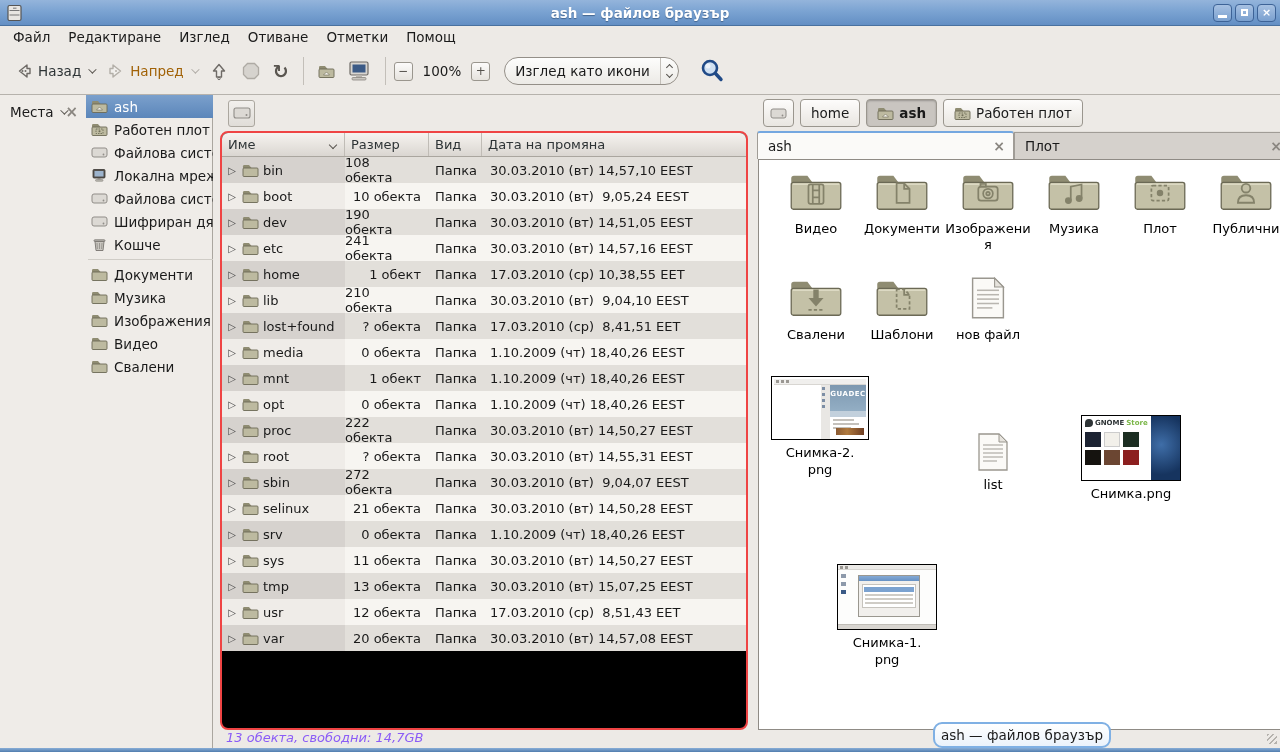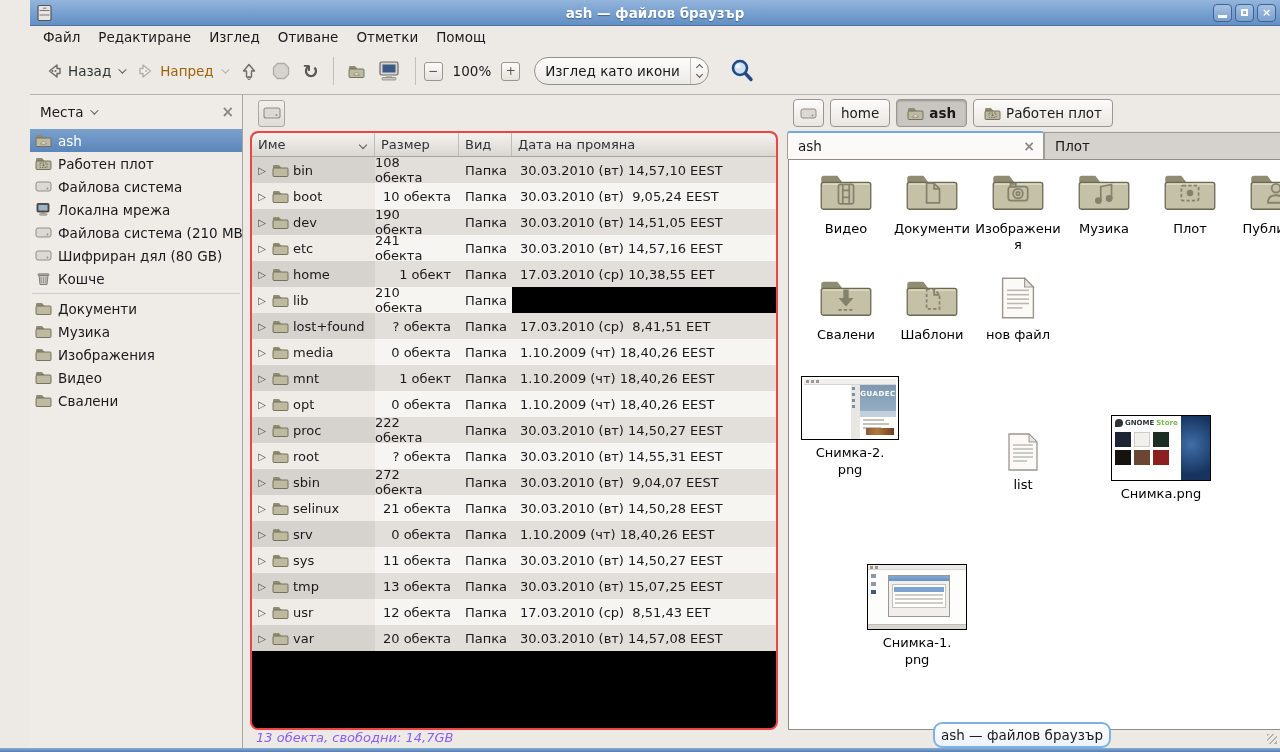--- a/index.html
+++ b/index.html
@@ -1,17 +1,17 @@
 <!DOCTYPE html>
 <html><head>
 <meta charset="utf-8">
 <style>
   * { margin:0; padding:0; box-sizing:border-box; }
   html,body { width:1280px; height:752px; overflow:hidden; font-family:"DejaVu Sans", sans-serif; font-size:13px; color:#1a1a1a; background:#edeae6; }
-  .window { position:relative; width:1280px; height:752px; display:flex; flex-direction:column; background:#edeae6;padding-left:30px; }
+  .window { position:relative; width:1280px; height:752px; display:flex; flex-direction:column; background:#edeae6; }
 
   
   .titlebar { height:26px; flex:0 0 26px; display:flex; align-items:center; padding:0 4px;
     background:linear-gradient(#94b4db, #7ba3d2 45%, #638fc4 100%); border-bottom:1px solid #49719f; position:relative; }
   .titlebar .app-icon { width:18px; height:18px; margin-left:2px; }
   .titlebar .title { position:absolute; left:0; right:0; text-align:center; color:#fff; font-weight:bold; font-size:13.5px; text-shadow:0 1px 1px #44668f; }
   .winbtns { margin-left:auto; display:flex; gap:3px; z-index:2; }
   .winbtn { width:19px; height:18px; border-radius:4px; border:1px solid #3d6397;
     background:linear-gradient(#a7c1e2,#7aa0cf); color:#fff; display:flex; align-items:center; justify-content:center; font-size:11px; font-weight:bold; line-height:1; }
   .winbtn .sq { width:7px; height:7px; border:2px solid #fff; display:block; }
@@ -35,21 +35,21 @@
   .view-combo .vsep { width:1px; height:26px; background:#c3bfb9; margin-right:6px; }
   .spin { display:flex; flex-direction:column; align-items:center; gap:2px; }
   .spin i { width:5px; height:5px; border-right:1.6px solid #55524d; border-bottom:1.6px solid #55524d; display:block; }
   .spin .up { transform:rotate(-135deg); } .spin .dn { transform:rotate(45deg); }
   .search-btn { margin-left:14px; }
 
   
   .main { flex:1 1 auto; display:flex; min-height:0; }
 
   
-  .sidebar { width:213px; flex:0 0 213px; background:#efece8; border-right:1px solid #aaa69f; display:flex; flex-direction:column; }
+  .sidebar { width:213px; flex:0 0 213px; background:#efece8; border-right:1px solid #aaa69f; display:flex; }
   .side-header { height:34px; display:flex; align-items:center; padding:0 8px 0 10px; font-size:13.5px; }
   .side-header .close-x { margin-left:auto; color:#8a8680; font-size:15px; font-weight:bold; }
   .side-list { flex:1 1 auto; }
   .side-item { height:23px; display:flex; align-items:center; gap:6px; padding-left:5px; font-size:13.5px; white-space:nowrap; }
   .side-item.selected { background:linear-gradient(#7ba0cc,#5b86ba); color:#fff; }
   .side-sep { height:1px; background:#cfccc6; margin:3px 2px; }
   .icon16 { width:17px; height:15px; flex:0 0 17px; }
 
   
   .vsplit { width:7px; flex:0 0 7px; background:#edeae6; }
@@ -470,20 +470,21 @@
                 <span style="display: flex;">
                   <svg class="icon16" viewBox="0 0 17 15">
                     <path d="M1 5 L1 3.2 Q1 2 2.3 2 L7 2 L9.5 5 Z" fill="#8f8c72"></path>
                     <rect x="1" y="5" width="15" height="8.5" rx="1" fill="#bdbaa0" stroke="#6b6955" stroke-width="0.9"></rect>
                   </svg>
                 </span>
                 <span>lib</span>
               </span>
               <span class="cell c-size">210 обекта</span>
               <span class="cell c-type">Папка</span>
+              <span class="cell c-date">30.03.2010 (вт)  9,04,10 EEST</span>
             </div>
             <div class="lv-row odd">
               <span class="cell c-name">
                 <span class="expander">▷</span>
                 <span style="display: flex;">
                   <svg class="icon16" viewBox="0 0 17 15">
                     <path d="M1 5 L1 3.2 Q1 2 2.3 2 L7 2 L9.5 5 Z" fill="#8f8c72"></path>
                     <rect x="1" y="5" width="15" height="8.5" rx="1" fill="#bdbaa0" stroke="#6b6955" stroke-width="0.9"></rect>
                   </svg>
                 </span>

